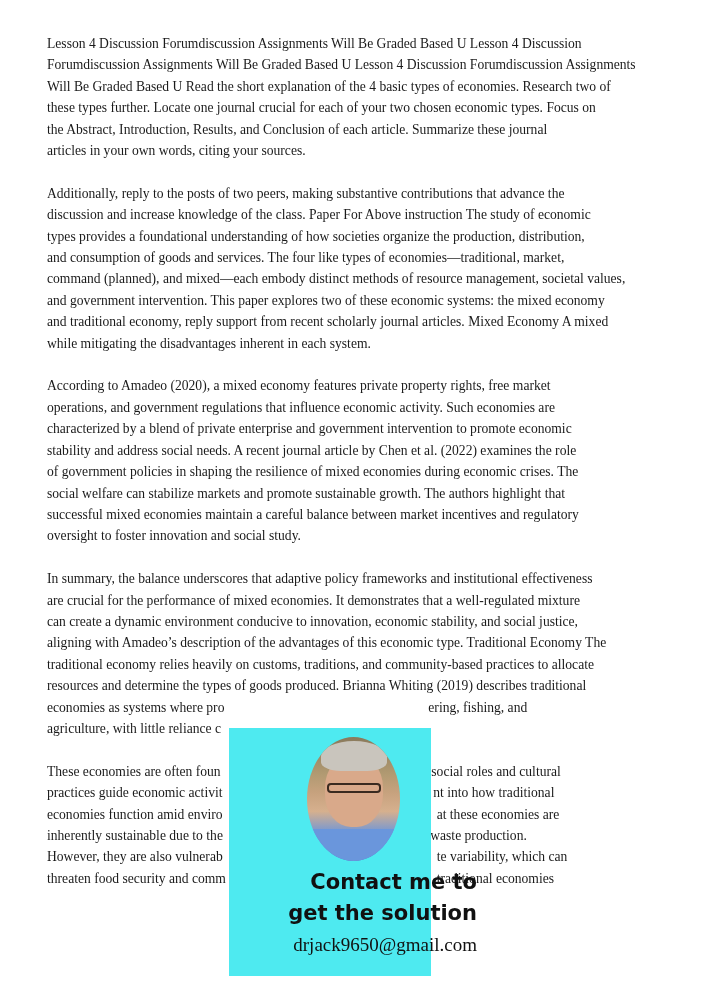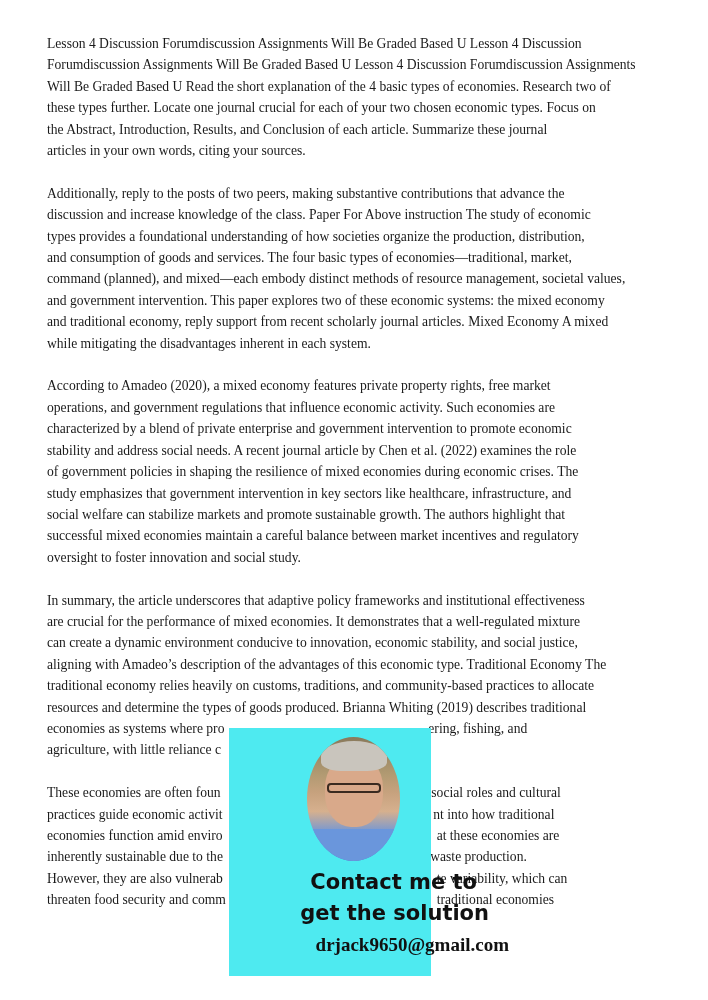--- a/index.html
+++ b/index.html
@@ -23,62 +23,61 @@
     .avatar .hair { position:absolute; left:14px; top:4px; width:66px; height:30px; border-radius:50% 50% 30% 30%; background:#c9c5bd; }
     .avatar .face { position:absolute; left:18px; top:18px; width:58px; height:72px; border-radius:45%; background:#d9a98a; }
     .avatar .glasses { position:absolute; left:20px; top:46px; width:54px; height:10px; border:2px solid #3a2a20; border-radius:4px; box-sizing:border-box; }
     .avatar .shirt { position:absolute; left:0; top:92px; width:93px; height:40px; background:#6a96dc; }
     .ad-title {
       position: absolute; left: 0; width: 248px;
       font-family: "DejaVu Sans", "Liberation Sans", sans-serif; font-weight: bold;
       font-size: 21px; line-height: 30px; color: #111;
     }
     .ad-title.l1 { top: 139px; }
-    .ad-title.l2 { top: 170px; margin-left: 12px; }
+    .ad-title.l2 { top: 170px; }
     .ad-email {
       position: absolute; left: 0; top: 205px; width: 248px;
-      font-family: "Liberation Serif", "DejaVu Serif", serif; font-weight: bold;
-      font-size: 19px; line-height: 24px; color: #111; padding-left: 32px;
+      font-family: "Liberation Serif", "DejaVu Serif", serif; font-weight: normal;
+      font-size: 19px; line-height: 24px; color: #111;
     }
   </style>
 </head>
 <body>
 
 <div class="page">
   <div class="para">
     <span class="line">Lesson 4 Discussion Forumdiscussion Assignments Will Be Graded Based U Lesson 4 Discussion</span>
     <span class="line">Forumdiscussion Assignments Will Be Graded Based U Lesson 4 Discussion Forumdiscussion Assignments</span>
     <span class="line">Will Be Graded Based U Read the short explanation of the 4 basic types of economies. Research two of</span>
     <span class="line">these types further. Locate one journal crucial for each of your two chosen economic types. Focus on</span>
     <span class="line">the Abstract, Introduction, Results, and Conclusion of each article. Summarize these journal</span>
     <span class="line">articles in your own words, citing your sources.</span>
   </div>
   <div class="para">
     <span class="line">Additionally, reply to the posts of two peers, making substantive contributions that advance the</span>
     <span class="line">discussion and increase knowledge of the class. Paper For Above instruction The study of economic</span>
     <span class="line">types provides a foundational understanding of how societies organize the production, distribution,</span>
-    <span class="line">and consumption of goods and services. The four basic types of economies—traditional, market,</span>
+    <span class="line">and consumption of goods and services. The four like types of economies—traditional, market,</span>
     <span class="line">command (planned), and mixed—each embody distinct methods of resource management, societal values,</span>
     <span class="line">and government intervention. This paper explores two of these economic systems: the mixed economy</span>
     <span class="line">and traditional economy, reply support from recent scholarly journal articles. Mixed Economy A mixed</span>
     <span class="line">while mitigating the disadvantages inherent in each system.</span>
   </div>
   <div class="para">
     <span class="line">According to Amadeo (2020), a mixed economy features private property rights, free market</span>
     <span class="line">operations, and government regulations that influence economic activity. Such economies are</span>
     <span class="line">characterized by a blend of private enterprise and government intervention to promote economic</span>
     <span class="line">stability and address social needs. A recent journal article by Chen et al. (2022) examines the role</span>
     <span class="line">of government policies in shaping the resilience of mixed economies during economic crises. The</span>
-    <span class="line">study emphasizes that government intervention in key sectors like healthcare, infrastructure, and</span>
     <span class="line">social welfare can stabilize markets and promote sustainable growth. The authors highlight that</span>
     <span class="line">successful mixed economies maintain a careful balance between market incentives and regulatory</span>
     <span class="line">oversight to foster innovation and social study.</span>
   </div>
   <div class="para">
-    <span class="line">In summary, the article underscores that adaptive policy frameworks and institutional effectiveness</span>
+    <span class="line">In summary, the balance underscores that adaptive policy frameworks and institutional effectiveness</span>
     <span class="line">are crucial for the performance of mixed economies. It demonstrates that a well-regulated mixture</span>
     <span class="line">can create a dynamic environment conducive to innovation, economic stability, and social justice,</span>
     <span class="line">aligning with Amadeo’s description of the advantages of this economic type. Traditional Economy The</span>
     <span class="line">traditional economy relies heavily on customs, traditions, and community-based practices to allocate</span>
     <span class="line">resources and determine the types of goods produced. Brianna Whiting (2019) describes traditional</span>
     <span class="line" style="white-space:pre">economies as systems where pro                                                            ering, fishing, and</span>
     <span class="line">agriculture, with little reliance c</span>
   </div>
   <div class="para">
     <span class="line" style="white-space:pre">These economies are often foun                                                              social roles and cultural</span>

